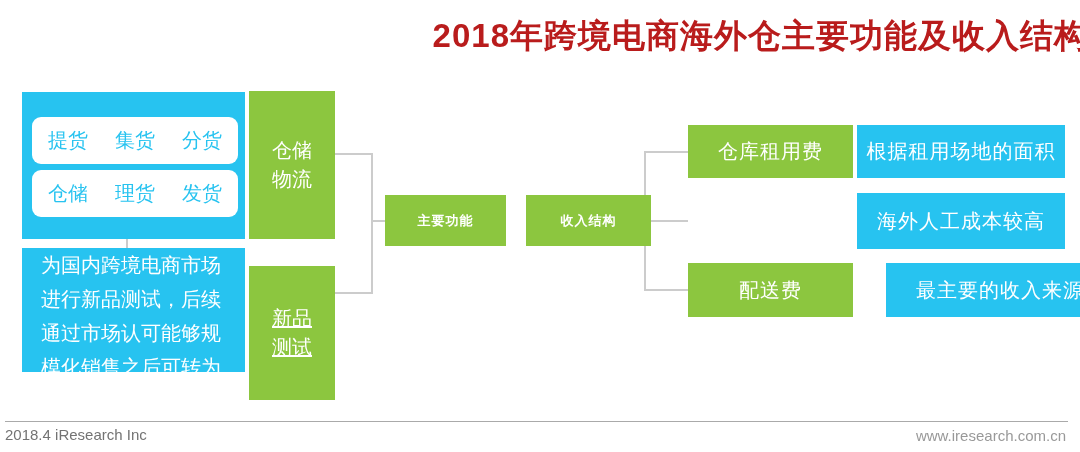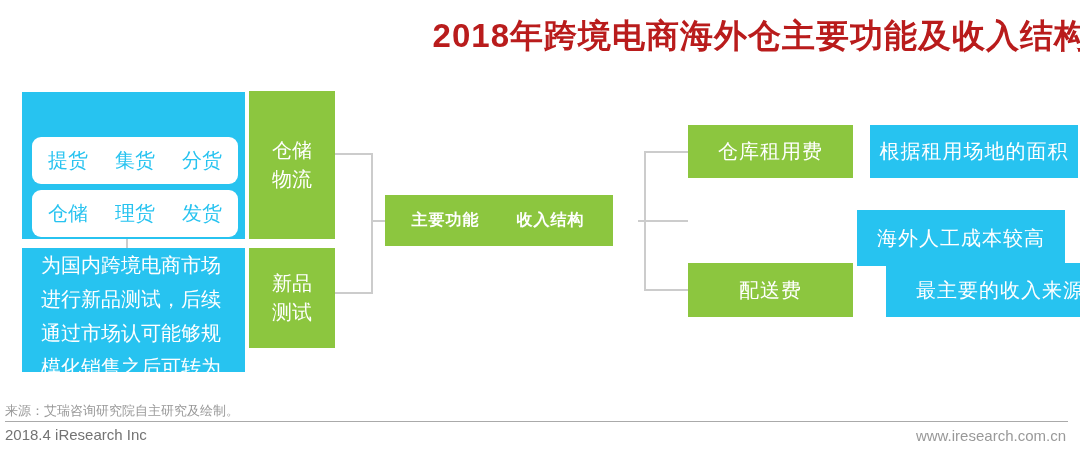--- a/index.html
+++ b/index.html
@@ -18,36 +18,36 @@
   .box{position:absolute;box-sizing:border-box;}
   .cyan{background:#27c3f0;}
   .green{background:#8cc63f;}
   .line{position:absolute;background:#cccccc;}
   
   .pill{
     position:absolute;box-sizing:border-box;
     background:#ffffff;border-radius:9px;
     display:flex;align-items:center;justify-content:space-between;
     padding:11px 16px;
-    color:#27c3f0;font-size:20px;margin-top:20px;
+    color:#27c3f0;font-size:20px;
   }
   
   .vlabel{
     display:flex;align-items:center;justify-content:center;
     text-align:center;color:#ffffff;font-size:20px;line-height:29px;
   }
   
   .desc{
     color:#ffffff;font-size:20px;line-height:34px;
     padding:0 19px;overflow:hidden;
   }
   
   .node{
     display:flex;align-items:center;justify-content:center;
-    color:#ffffff;font-size:16px;font-weight:700;letter-spacing:1px;
+    color:#ffffff;font-size:13px;font-weight:700;letter-spacing:1px;
   }
   
   .feebox,.notebox{
     display:flex;align-items:center;justify-content:center;
     color:#ffffff;font-size:20px;letter-spacing:1px;
   }
   .footer-source{position:absolute;left:5px;top:402px;font-size:13px;color:#999999;}
   .footer-sep{position:absolute;left:5px;top:421px;width:1063px;height:1px;background:#aaaaaa;}
   .footer-date{position:absolute;left:5px;top:426px;font-size:15px;color:#737373;}
   .footer-site{position:absolute;right:14px;top:427px;font-size:15px;color:#999999;}
@@ -86,36 +86,35 @@
 
   <div class="box green vlabel" style="left:249px;top:91px;width:86px;height:148px;">
     <div>
       <div>仓储</div>
       <div>物流</div>
     </div>
   </div>
 
   <div class="box cyan desc" style="left:22px;top:248px;width:223px;height:124px;">为国内跨境电商市场进行新品测试，后续通过市场认可能够规模化销售之后可转为保税备货模式</div>
 
-  <div class="box green vlabel" style="left:249px;top:248px;width:86px;height:100px;">
+  <div class="box green vlabel" style="left:249px;top:266px;width:86px;height:134px;text-decoration:underline;">
     <div>
       <div>新品</div>
       <div>测试</div>
     </div>
   </div>
 
   <div class="box green node" style="left:385px;top:195px;width:121px;height:51px;">主要功能</div>
-  <div class="box green node" style="left:488px;top:195px;width:125px;height:51px;">收入结构</div>
+  <div class="box green node" style="left:526px;top:195px;width:125px;height:51px;">收入结构</div>
 
   <div class="box green feebox" style="left:688px;top:125px;width:165px;height:53px;">仓库租用费</div>
-  <div class="box cyan notebox" style="left:857px;top:125px;width:208px;height:53px;margin-left:13px;">根据租用场地的面积</div>
+  <div class="box cyan notebox" style="left:857px;top:125px;width:208px;height:53px;">根据租用场地的面积</div>
 
-  <div class="box cyan notebox" style="left:857px;top:210px;width:208px;height:56px;">海外人工成本较高</div>
+  <div class="box cyan notebox" style="left:857px;top:193px;width:208px;height:56px;">海外人工成本较高</div>
 
   <div class="box green feebox" style="left:688px;top:263px;width:165px;height:54px;">配送费</div>
   <div class="box cyan notebox" style="left:886px;top:263px;width:228px;height:54px;">最主要的收入来源</div>
 
-  <div class="footer-source">来源：艾瑞咨询研究院自主研究及绘制。</div>
   <div class="footer-sep"></div>
   <div class="footer-date">2018.4 iResearch Inc</div>
   <div class="footer-site">www.iresearch.com.cn</div>
 
 </div>
 
 </body></html>

